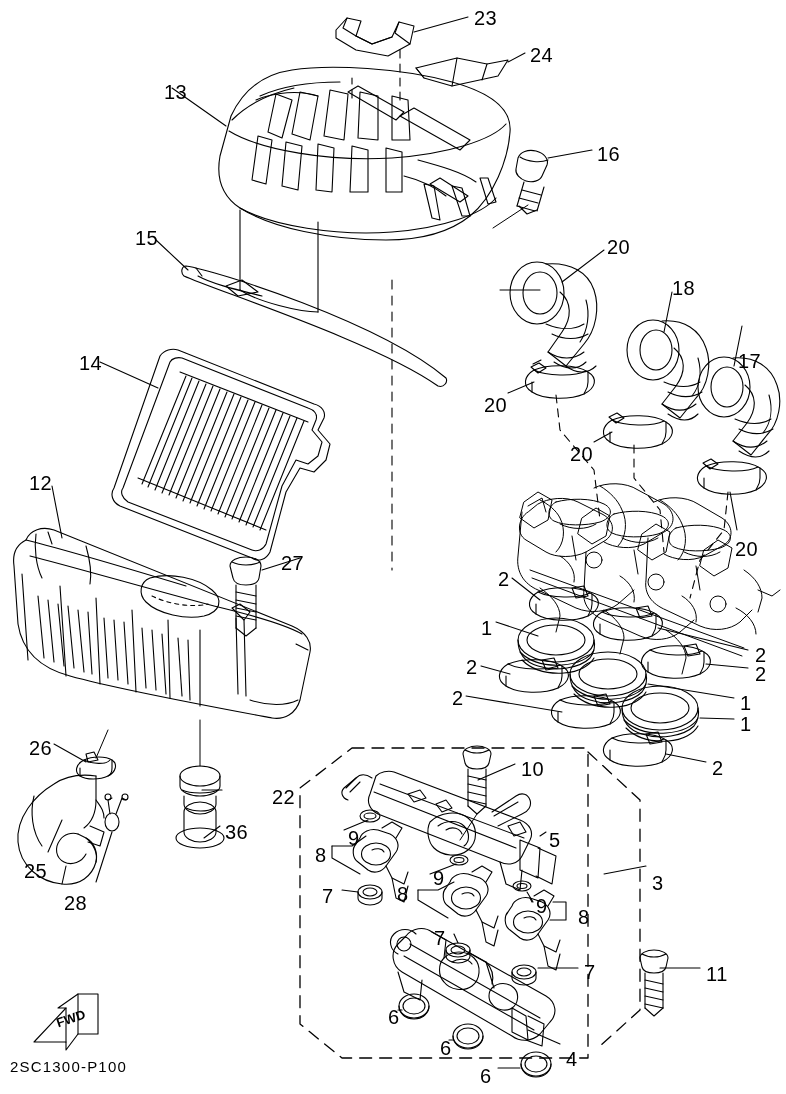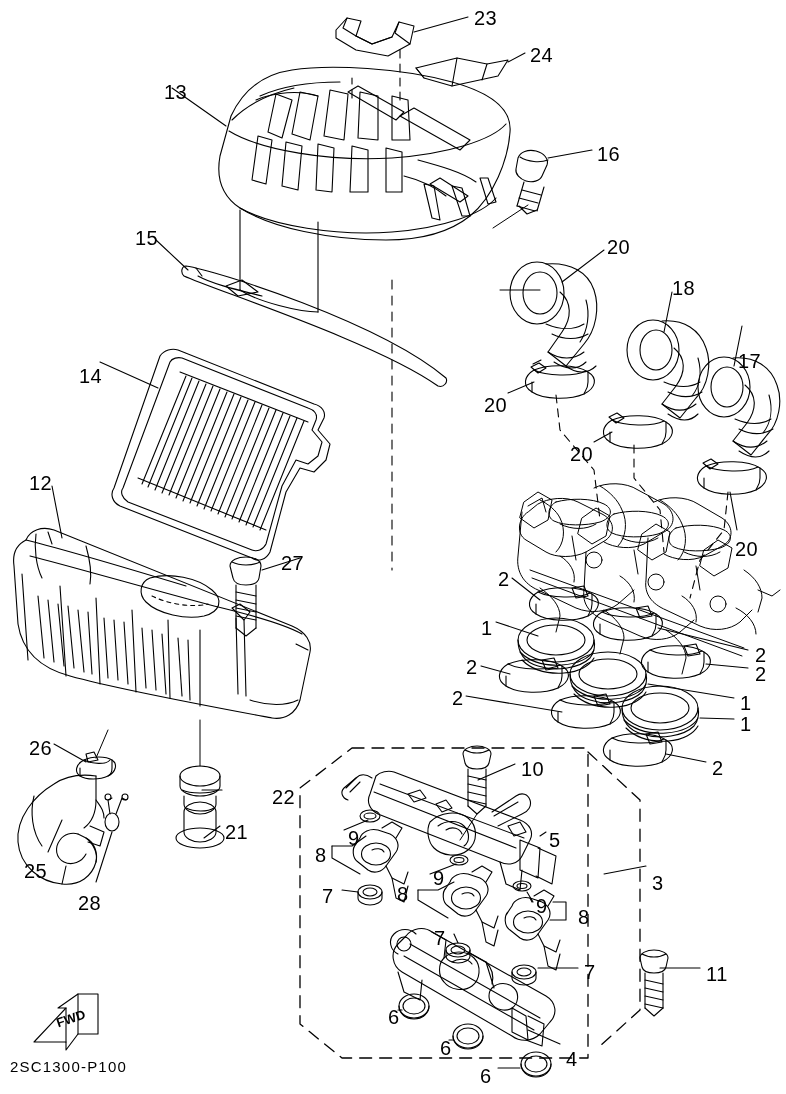--- a/index.html
+++ b/index.html
@@ -611,40 +611,40 @@
 </svg>
 
 <div class="callout" style="left:474px;top:8px;">23</div>
 <div class="callout" style="left:530px;top:45px;">24</div>
 <div class="callout" style="left:164px;top:82px;">13</div>
 <div class="callout" style="left:597px;top:144px;">16</div>
 <div class="callout" style="left:607px;top:237px;">20</div>
 <div class="callout" style="left:672px;top:278px;text-align:center;">18</div>
 <div class="callout" style="left:738px;top:313px;margin-top:38px;">17</div>
 <div class="callout" style="left:135px;top:228px;">15</div>
-<div class="callout" style="left:79px;top:353px;margin-top:13px;">14</div>
+<div class="callout" style="left:79px;top:353px;">14</div>
 <div class="callout" style="left:29px;top:473px;text-align:center;">12</div>
 <div class="callout" style="left:484px;top:395px;">20</div>
 <div class="callout" style="left:570px;top:444px;">20</div>
 <div class="callout" style="left:735px;top:539px;">20</div>
 <div class="callout" style="left:281px;top:553px;">27</div>
 <div class="callout" style="left:498px;top:569px;">2</div>
 <div class="callout" style="left:481px;top:618px;">1</div>
 <div class="callout" style="left:755px;top:645px;">2</div>
 <div class="callout" style="left:466px;top:657px;">2</div>
 <div class="callout" style="left:755px;top:664px;">2</div>
 <div class="callout" style="left:452px;top:688px;">2</div>
 <div class="callout" style="left:740px;top:693px;">1</div>
 <div class="callout" style="left:740px;top:714px;">1</div>
 <div class="callout" style="left:712px;top:758px;">2</div>
 <div class="callout" style="left:29px;top:738px;">26</div>
 <div class="callout" style="left:228px;top:787px;margin-left:44px;">22</div>
-<div class="callout" style="left:225px;top:822px;">21</div>
+<div class="callout" style="left:225px;top:822px;">36</div>
 <div class="callout" style="left:24px;top:861px;">25</div>
-<div class="callout" style="left:78px;top:893px;">28</div>
+<div class="callout" style="left:64px;top:893px;">28</div>
 <div class="callout" style="left:521px;top:759px;">10</div>
 <div class="callout" style="left:549px;top:830px;">5</div>
 <div class="callout" style="left:348px;top:828px;">9</div>
 <div class="callout" style="left:315px;top:845px;">8</div>
 <div class="callout" style="left:322px;top:886px;">7</div>
 <div class="callout" style="left:397px;top:884px;">8</div>
 <div class="callout" style="left:433px;top:868px;">9</div>
 <div class="callout" style="left:536px;top:896px;">9</div>
 <div class="callout" style="left:578px;top:907px;">8</div>
 <div class="callout" style="left:434px;top:928px;">7</div>

